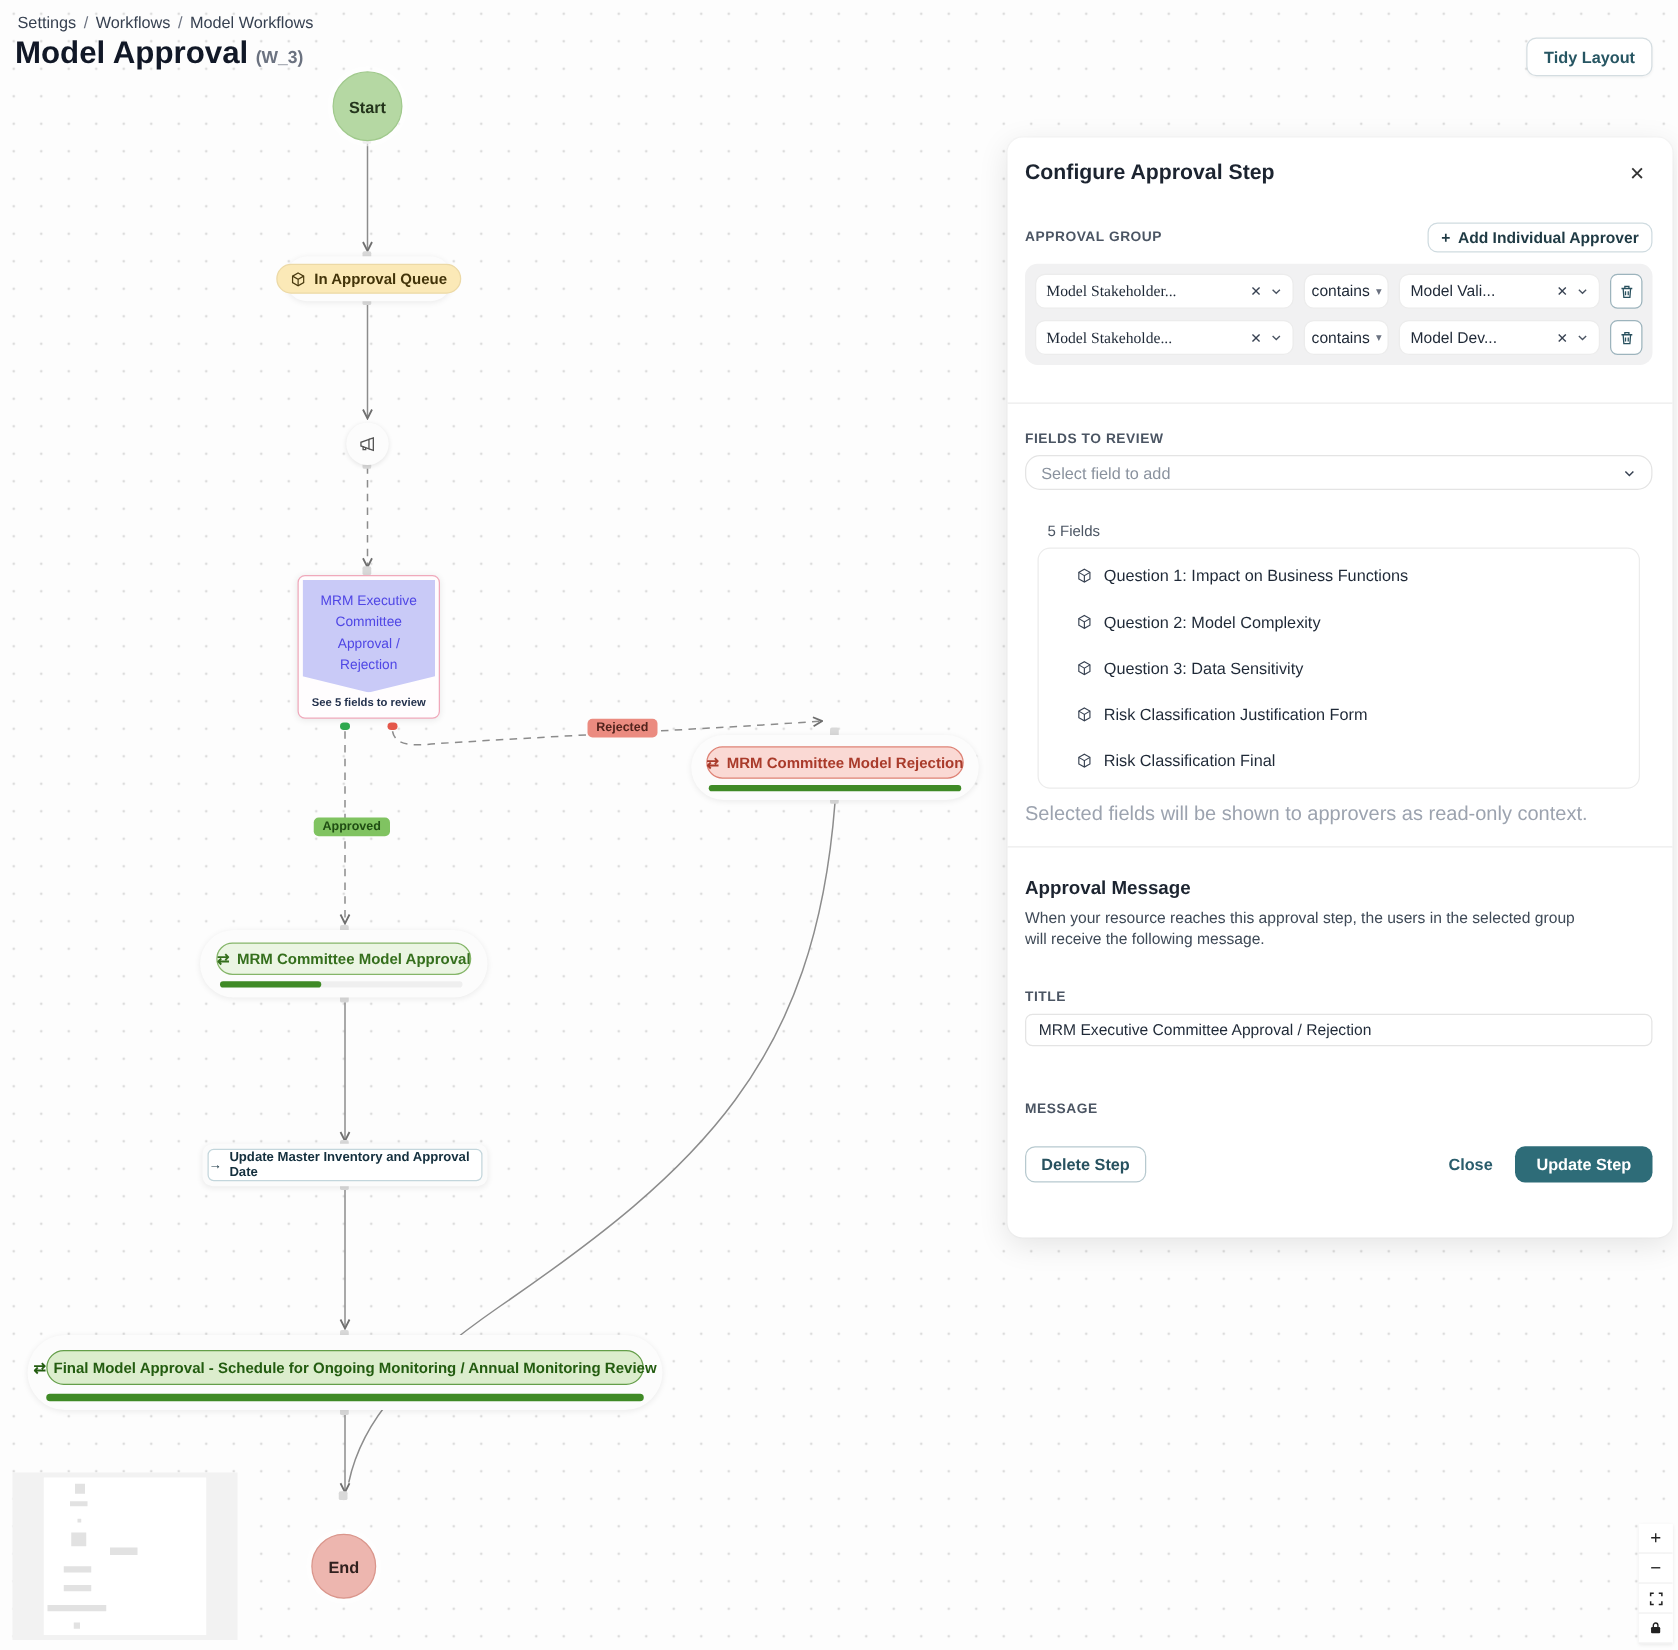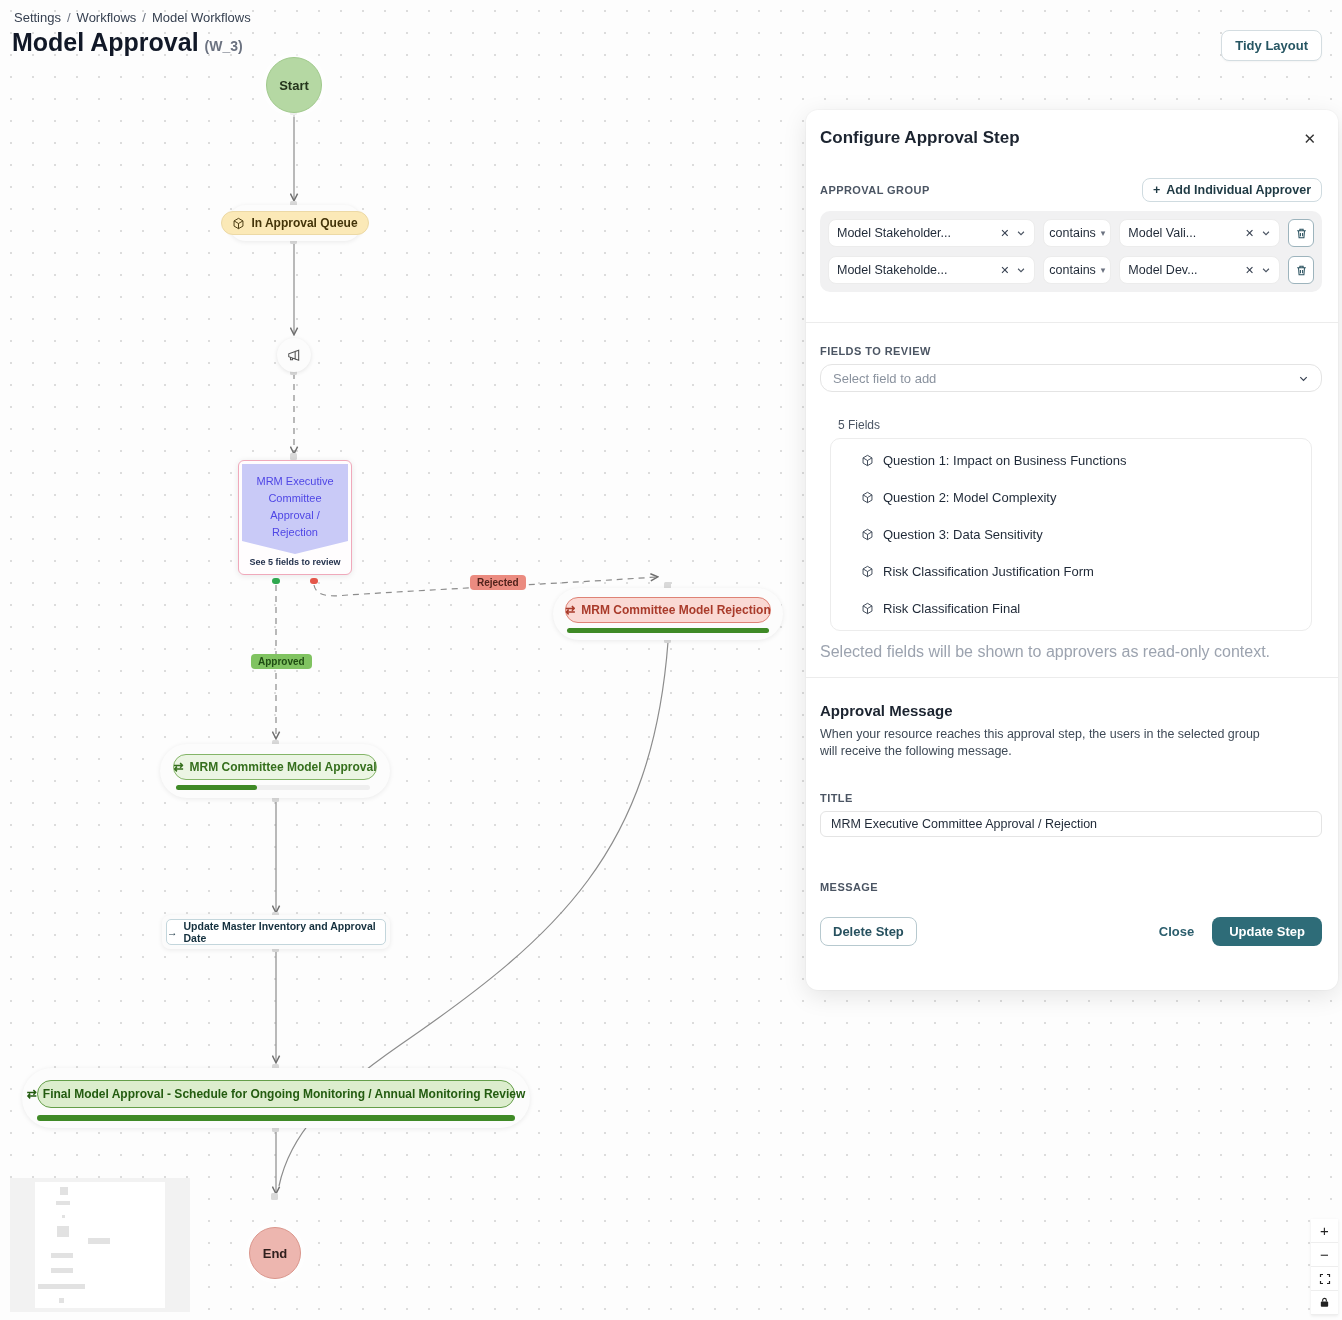--- a/index.html
+++ b/index.html
@@ -95,21 +95,21 @@
   .section-label { font-size:11px; font-weight:700; letter-spacing:.04em; color:#4b5563; }
   .group-header { display:flex; justify-content:space-between; align-items:center; margin-bottom:9px; }
   .add-btn { background:#fff; border:1px solid #cfdbe0; border-radius:8px; padding:4px 10px; font-size:12.5px; font-weight:600; color:#1f3a44;
     display:flex; align-items:center; gap:6px; cursor:pointer; font-family:inherit; }
   .group-box { background:#f1f1f2; border-radius:10px; padding:8px; }
   .group-row { display:flex; gap:8px; height:28px; }
   .group-row + .group-row { margin-top:9px; }
   .sel { background:#fff; border:1px solid #ececec; border-radius:8px; display:flex; align-items:center; padding:0 8px; font-size:12.5px; color:#1f2937; cursor:pointer; }
   .sel .lab { flex:1; overflow:hidden; white-space:nowrap; }
   .sel .x { font-size:11px; color:#374151; margin:0 7px 0 8px; cursor:pointer; }
-  .sel-left { width:210px; }
+  .sel-left { width:210px;font-family:Liberation Serif, serif; }
   .sel-op { width:68px; justify-content:center; gap:5px; }
   .sel-right { width:163px; }
   .caret { font-size:9px; color:#6b7280; }
   .trash-btn { width:26px; height:28px; border:1px solid #9db4bd; border-radius:6px; background:#fff; display:flex; align-items:center; justify-content:center; cursor:pointer; }
   .divider { height:1px; background:#ececec; margin-left:-14px; margin-right:-16px; }
   .d1 { margin-top:30px; }
   .fields-label { margin-top:22px; }
   .field-select { margin-top:7px; height:28px; border:1px solid #e4e4e4; border-radius:12px; display:flex; align-items:center; padding:0 12px; cursor:pointer; background:#fff; }
   .field-select .ph { flex:1; font-size:13px; color:#8a929e; }
   .fields-count { margin-top:26px; margin-left:18px; font-size:12px; color:#4b5563; }

